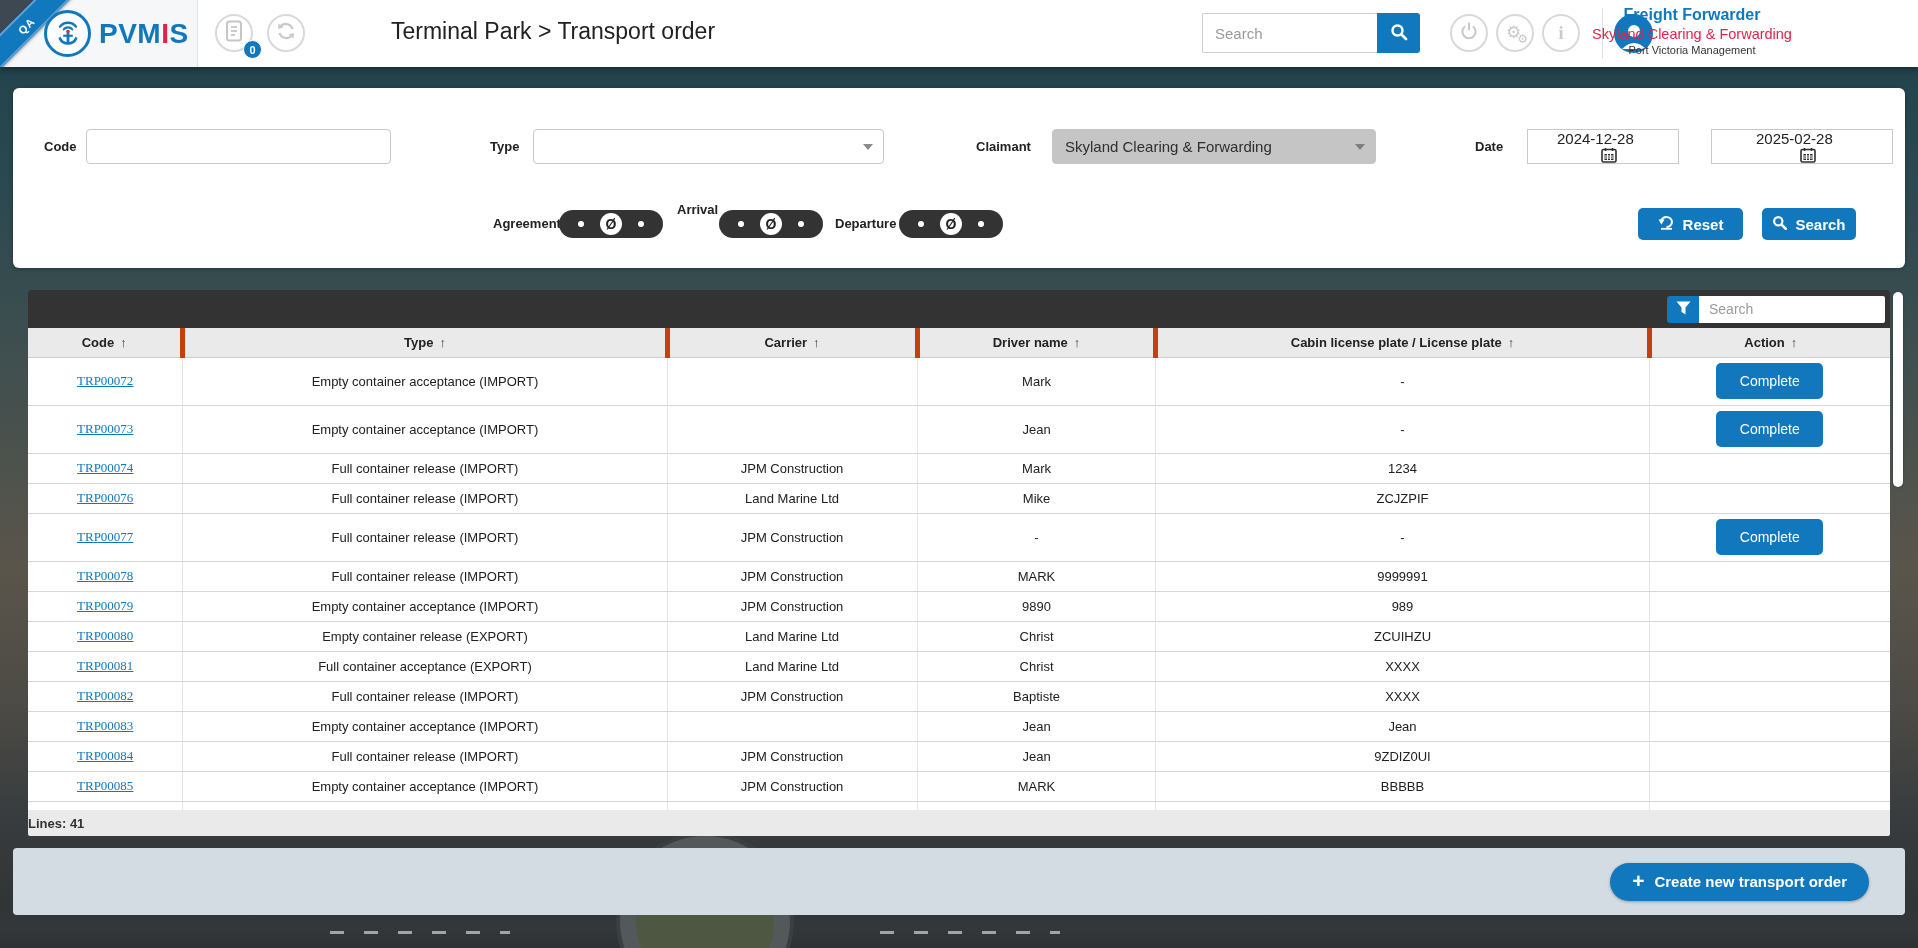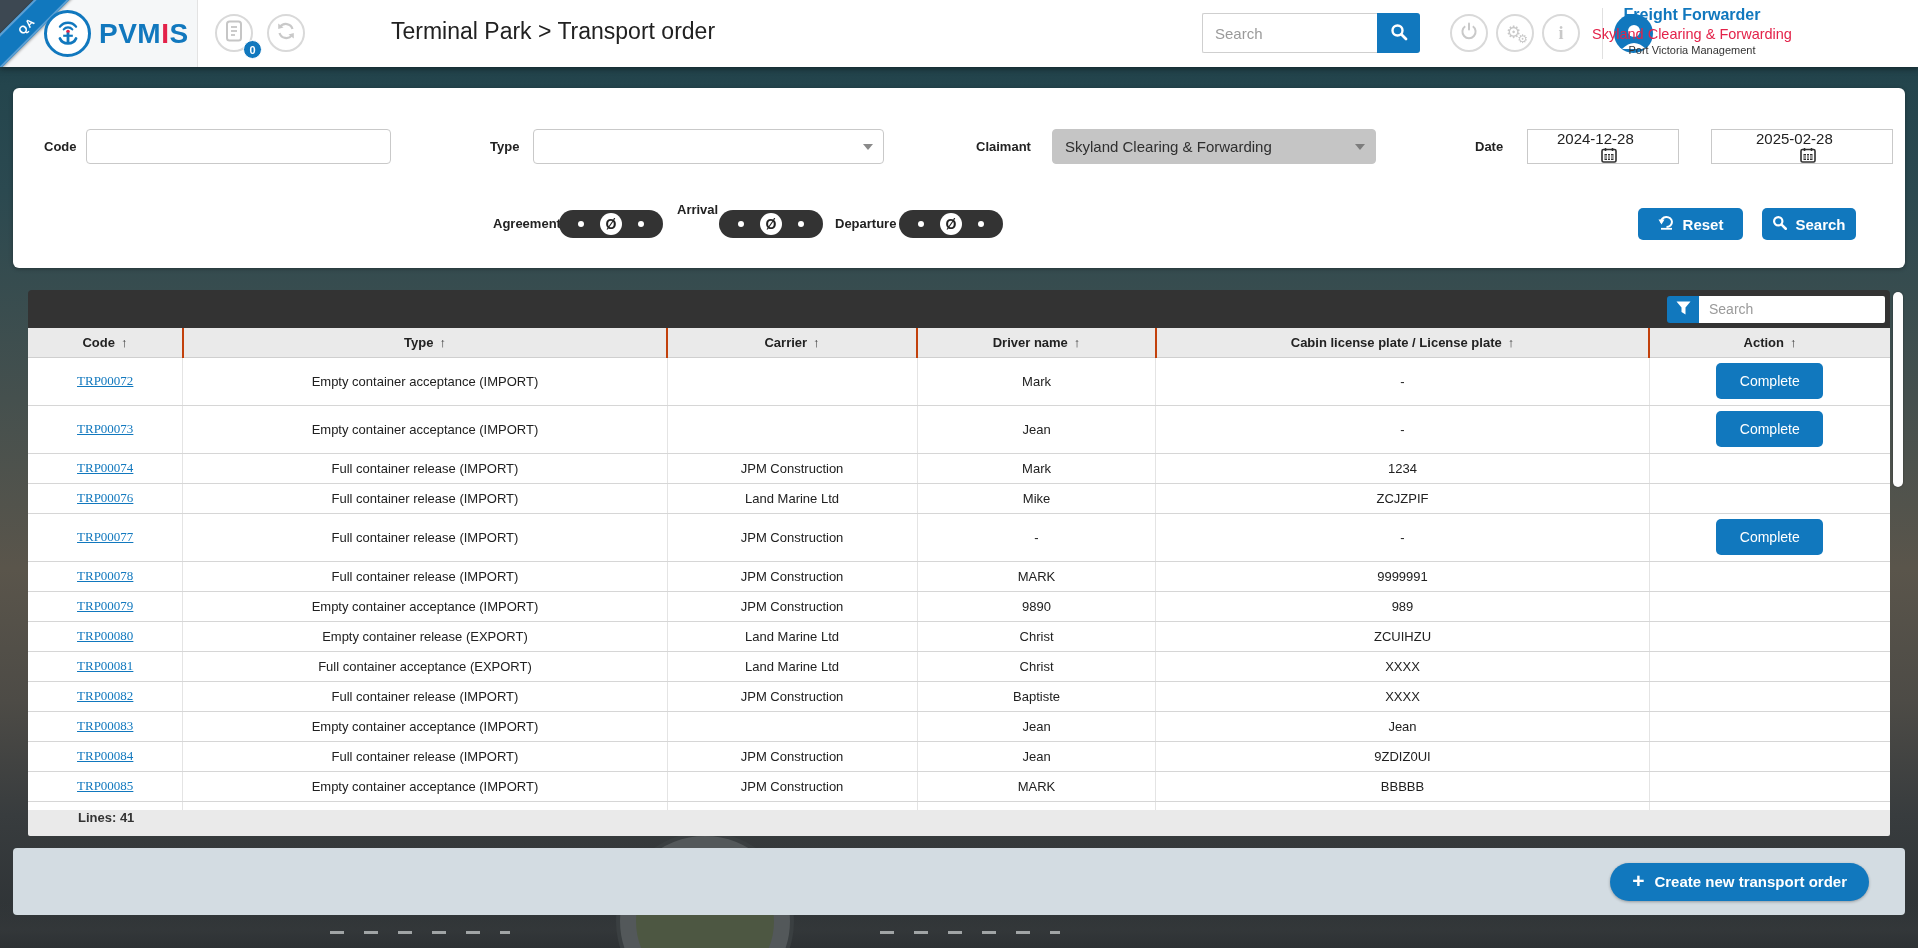--- a/index.html
+++ b/index.html
@@ -101,34 +101,34 @@
   .table-toolbar { height:38px; background:#333333; border-radius:4px 4px 0 0;
     display:flex; align-items:center; justify-content:flex-end; padding-right:5px; }
   .funnel-btn { width:32px; height:27px; background:#1178be; border:none; border-radius:3px 0 0 3px;
     display:flex; align-items:center; justify-content:center; cursor:pointer; }
   .toolbar-search { width:186px; height:27px; border:none; border-radius:0 2px 2px 0; padding:0 10px;
     font-size:14px; color:#333; outline:none; font-family:inherit; }
   .toolbar-search::placeholder { color:#9a9a9a; }
 
   table.grid { width:100%; border-collapse:collapse; table-layout:fixed; background:#fff; }
   table.grid th { height:29px; background:#eaeaea; font-size:13px; font-weight:bold; color:#222;
-    border-right:2px solid #c2410c; border-bottom:1px solid #cfcfcf; text-align:center; }
+    border-right:5px solid #c2410c; border-bottom:1px solid #cfcfcf; text-align:center; }
   table.grid th:last-child { border-right:none; }
   .sort-arrow { font-weight:normal; font-size:13px; color:#333; margin-left:6px; }
   table.grid td { font-size:13px; color:#212121; text-align:center;
     border-right:1px solid #e4e4e4; border-bottom:1px solid #d6d6d6; overflow:hidden; white-space:nowrap; }
   table.grid td:last-child { border-right:none; }
   tr.data-row td { height:30px; }
   tr.data-row.tall td { height:48px; }
   tr.partial-row td { height:9px; border-bottom:none; }
   .code-link { color:#1178be; text-decoration:underline; cursor:pointer;font-family:Liberation Serif, serif; }
   .complete-btn { background:#1178be; color:#fff; border:none; border-radius:5px; width:107px; height:36px;
     font-size:14px; cursor:pointer; font-family:inherit; }
-  .table-footer { height:26px; background:#eaeaea; display:flex; align-items:flex-start;
-    padding-left:50px; font-size:13px; font-weight:bold; color:#333; border-radius:0 0 2px 2px; }
+  .table-footer { height:26px; background:#eaeaea; display:flex; align-items:center;
+    font-size:13px; font-weight:bold; color:#333; border-radius:0 0 2px 2px; }
   .v-scrollbar { position:absolute; left:1893px; top:292px; width:10px; height:195px;
     background:#fdfdfd; border-radius:5px; z-index:25; box-shadow:0 0 2px rgba(0,0,0,.4); cursor:grab; }
 
   
   .bottom-bar { position:absolute; left:13px; top:848px; width:1892px; height:67px;
     background:#d3dce2; border-radius:4px; z-index:20;
     display:flex; align-items:center; justify-content:flex-end; padding-right:36px; }
   .create-btn { height:38px; background:#1178be; color:#fff; border:none; border-radius:19px;
     padding:0 22px; font-size:15px; font-weight:bold; display:flex; align-items:center; gap:10px;
     cursor:pointer; font-family:inherit; box-shadow:0 1px 3px rgba(0,0,0,.3); }

